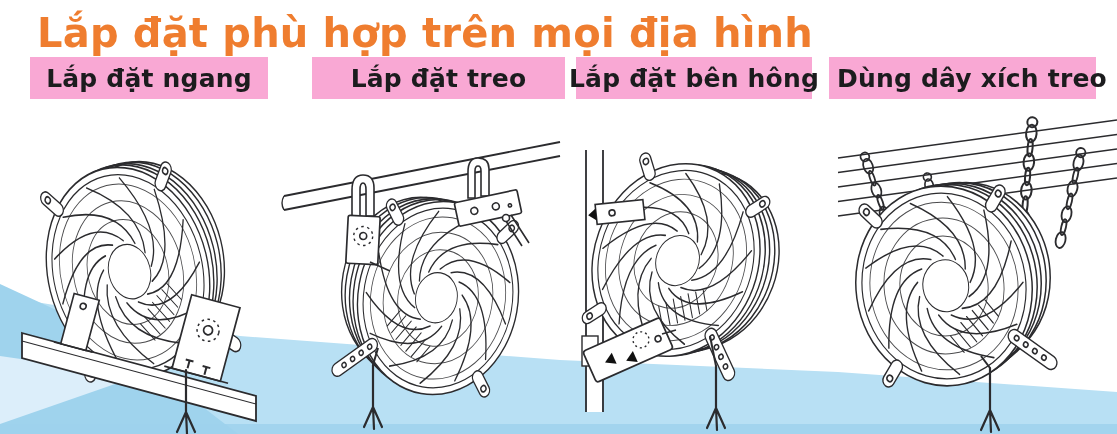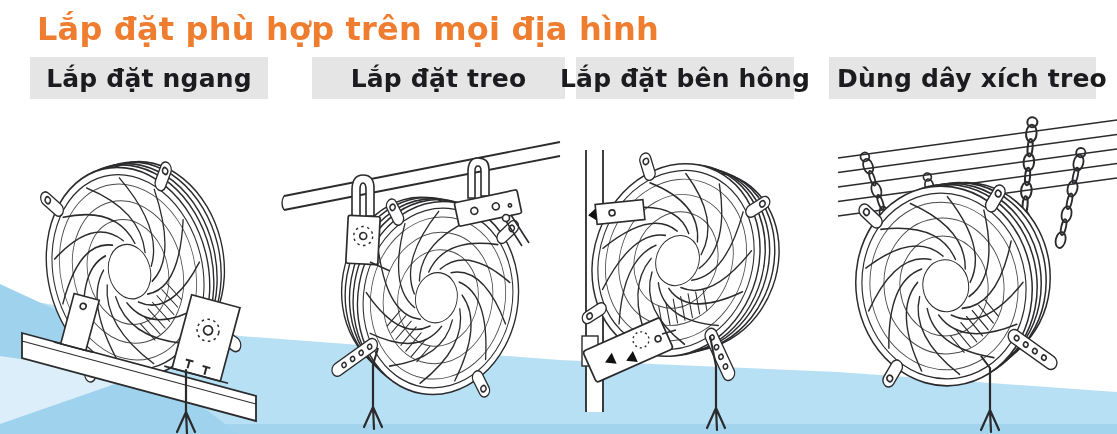--- a/index.html
+++ b/index.html
@@ -4,32 +4,32 @@
 <style>
   html,body{margin:0;padding:0;}
   body{
     width:1117px;height:434px;position:relative;overflow:hidden;
     background:#ffffff;
     font-family:"DejaVu Sans","Liberation Sans",sans-serif;
   }
   #scene-svg{position:absolute;left:0;top:0;z-index:1;}
   .page-title{
     position:absolute;left:37px;top:10px;z-index:3;
-    font-size:32px;font-weight:bold;color:#ef7d2f;letter-spacing:.2px;
+    font-size:40px;font-weight:bold;color:#ef7d2f;letter-spacing:.2px;
     white-space:nowrap;
   }
   .method-label{
     position:absolute;top:57px;height:42px;z-index:3;
-    background:#e5e5e5;color:#1c1c1e;
+    background:#f9a8d4;color:#1c1c1e;
     display:flex;align-items:center;justify-content:center;
     font-size:25px;font-weight:600;letter-spacing:.2px;white-space:nowrap;
   }
   .ml-1{left:30px;width:238px;}
   .ml-2{left:312px;width:253px;}
-  .ml-3{left:576px;width:218px;}
+  .ml-3{left:576px;width:236px;}
   .ml-4{left:829px;width:248px;padding-left:19px;}
 </style>
 </head>
 <body>
 
 <div class="page-title">Lắp đặt phù hợp trên mọi địa hình</div>
 
 <div class="method-label ml-1">Lắp đặt ngang</div>
 <div class="method-label ml-2">Lắp đặt treo</div>
 <div class="method-label ml-3">Lắp đặt bên hông</div>

